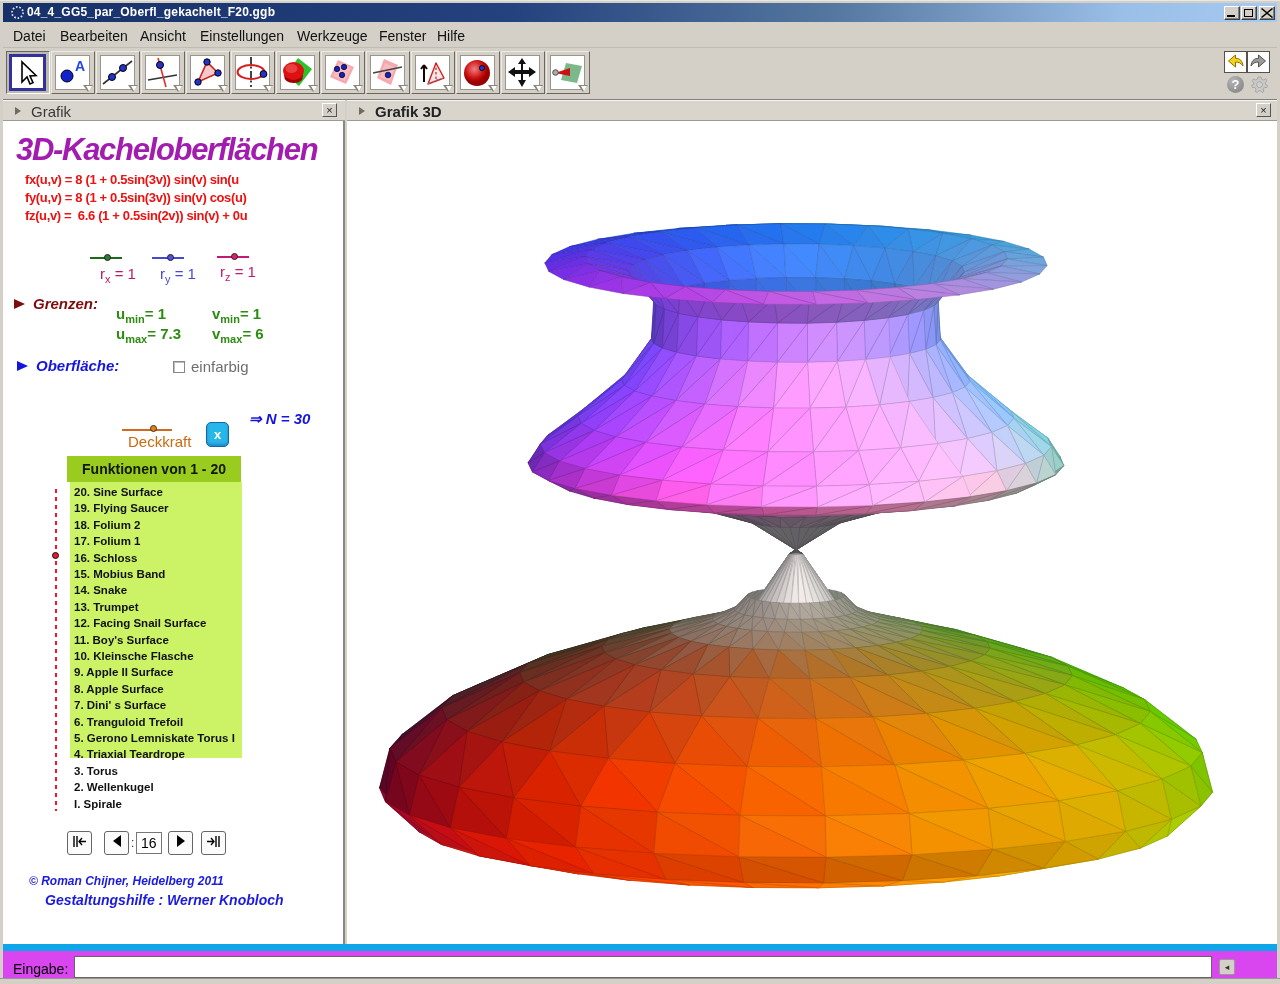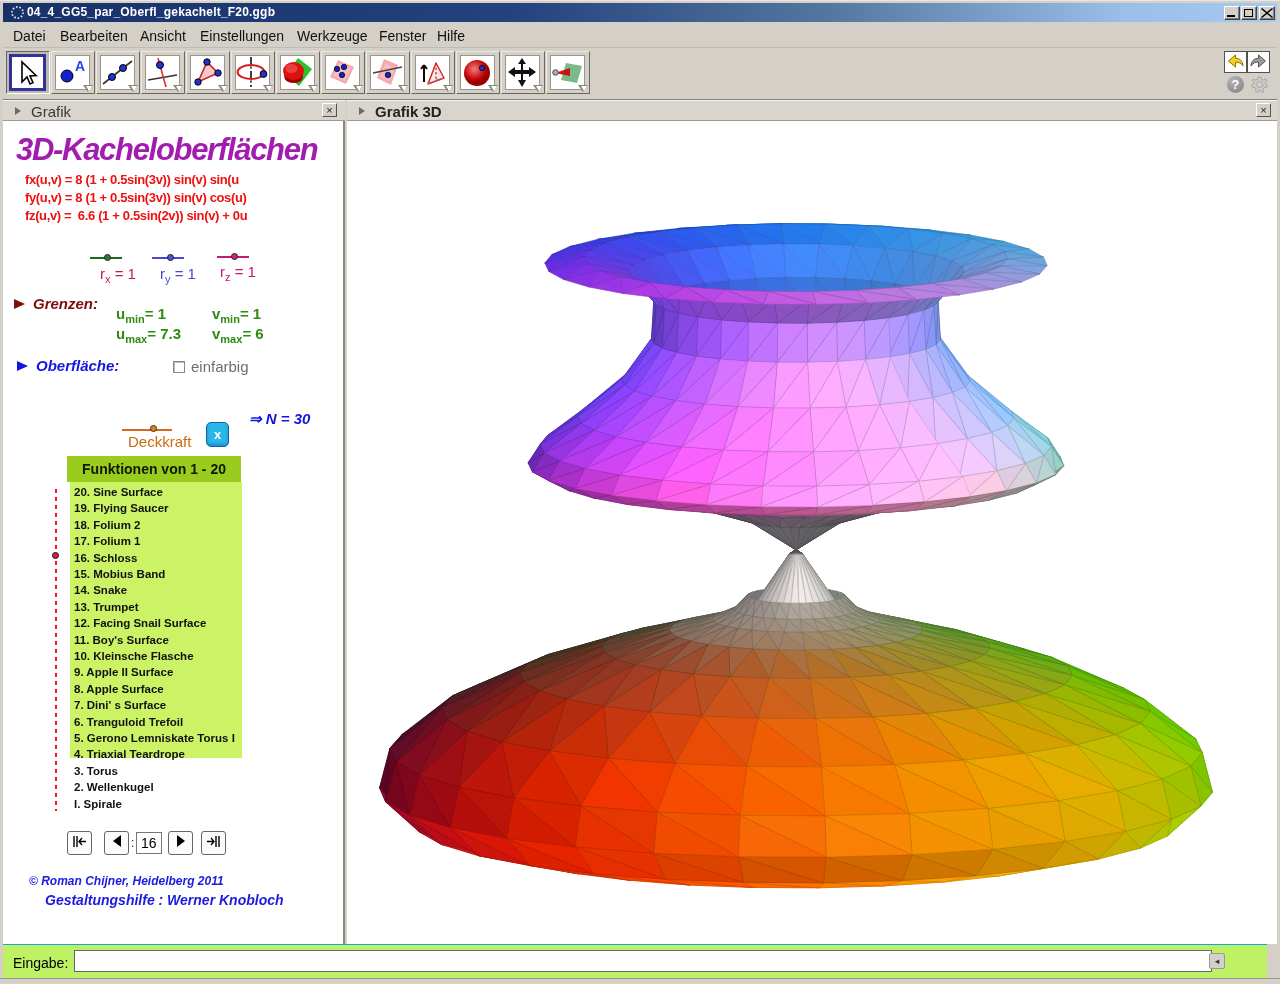--- a/index.html
+++ b/index.html
@@ -57,21 +57,21 @@
 #xbtn{position:absolute;left:206px;top:422px;width:23px;height:25px;background:#29b7ea;border:1px solid #1565a8;border-radius:5px;color:#fff;font-size:13px;font-weight:bold;text-align:center;line-height:24px;box-shadow:inset 0 -2px 3px rgba(0,60,120,.35)}
 #fhead{position:absolute;left:67px;top:456px;width:174px;height:26px;background:#9acb1f;color:#101800;font-size:14px;font-weight:bold;text-align:center;line-height:26px}
 #flist{position:absolute;left:70px;top:482px;width:172px;height:276px;background:#ccf366;font-size:11.5px;font-weight:bold;color:#111}
 #flist div{position:absolute;left:4px;white-space:nowrap}
 #dash{position:absolute;left:55px;top:489px;width:2px;height:322px;background:repeating-linear-gradient(180deg,#ff1133 0 4.5px,transparent 4.5px 8px)}
 #reddot{position:absolute;left:52px;top:552px;width:7px;height:7px;background:#e8192c;border:1px solid #111;border-radius:50%}
 .navb{position:absolute;top:831px;width:25px;height:24px;background:#fbfbfb;border:1px solid #666;border-radius:3px;text-align:center;font-size:12px;color:#000;line-height:22px}
 #navfield{position:absolute;left:136px;top:832px;width:26px;height:22px;background:#fff;border:1px solid #777;font-size:14px;padding-left:4px;line-height:21px}
 .copyr{position:absolute;font-size:12px;font-weight:bold;font-style:italic;color:#1a1ae0;white-space:nowrap}
 
-#botbar{position:absolute;left:3px;right:13px;bottom:6px;height:34px;background:#bef264;border-top:1px solid #0ea5e9}
+#botbar{position:absolute;left:3px;right:3px;bottom:6px;height:34px;background:#d946ef;border-top:7px solid #0ea5e9}
 #botbar .lab{position:absolute;left:10px;top:10px;font-size:14px;color:#000}
 #input{position:absolute;left:71px;top:5px;width:1138px;height:22px;background:#fff;border:1px solid #666}
 #inbtn{position:absolute;right:42px;top:8px;width:16px;height:16px;background:#d4d0c8;border:1px solid #999;border-radius:2px;font-size:9px;text-align:center;line-height:14px;color:#333}
 #bottom-strip{position:absolute;left:0;right:0;bottom:0;height:6px;background:#d4d0c8;border-top:1px solid #9a978f}
 </style>
 </head>
 <body>
 <div id="frame"></div>
 <div id="titlebar">
  <svg id="gicon" viewBox="0 0 14 14">

